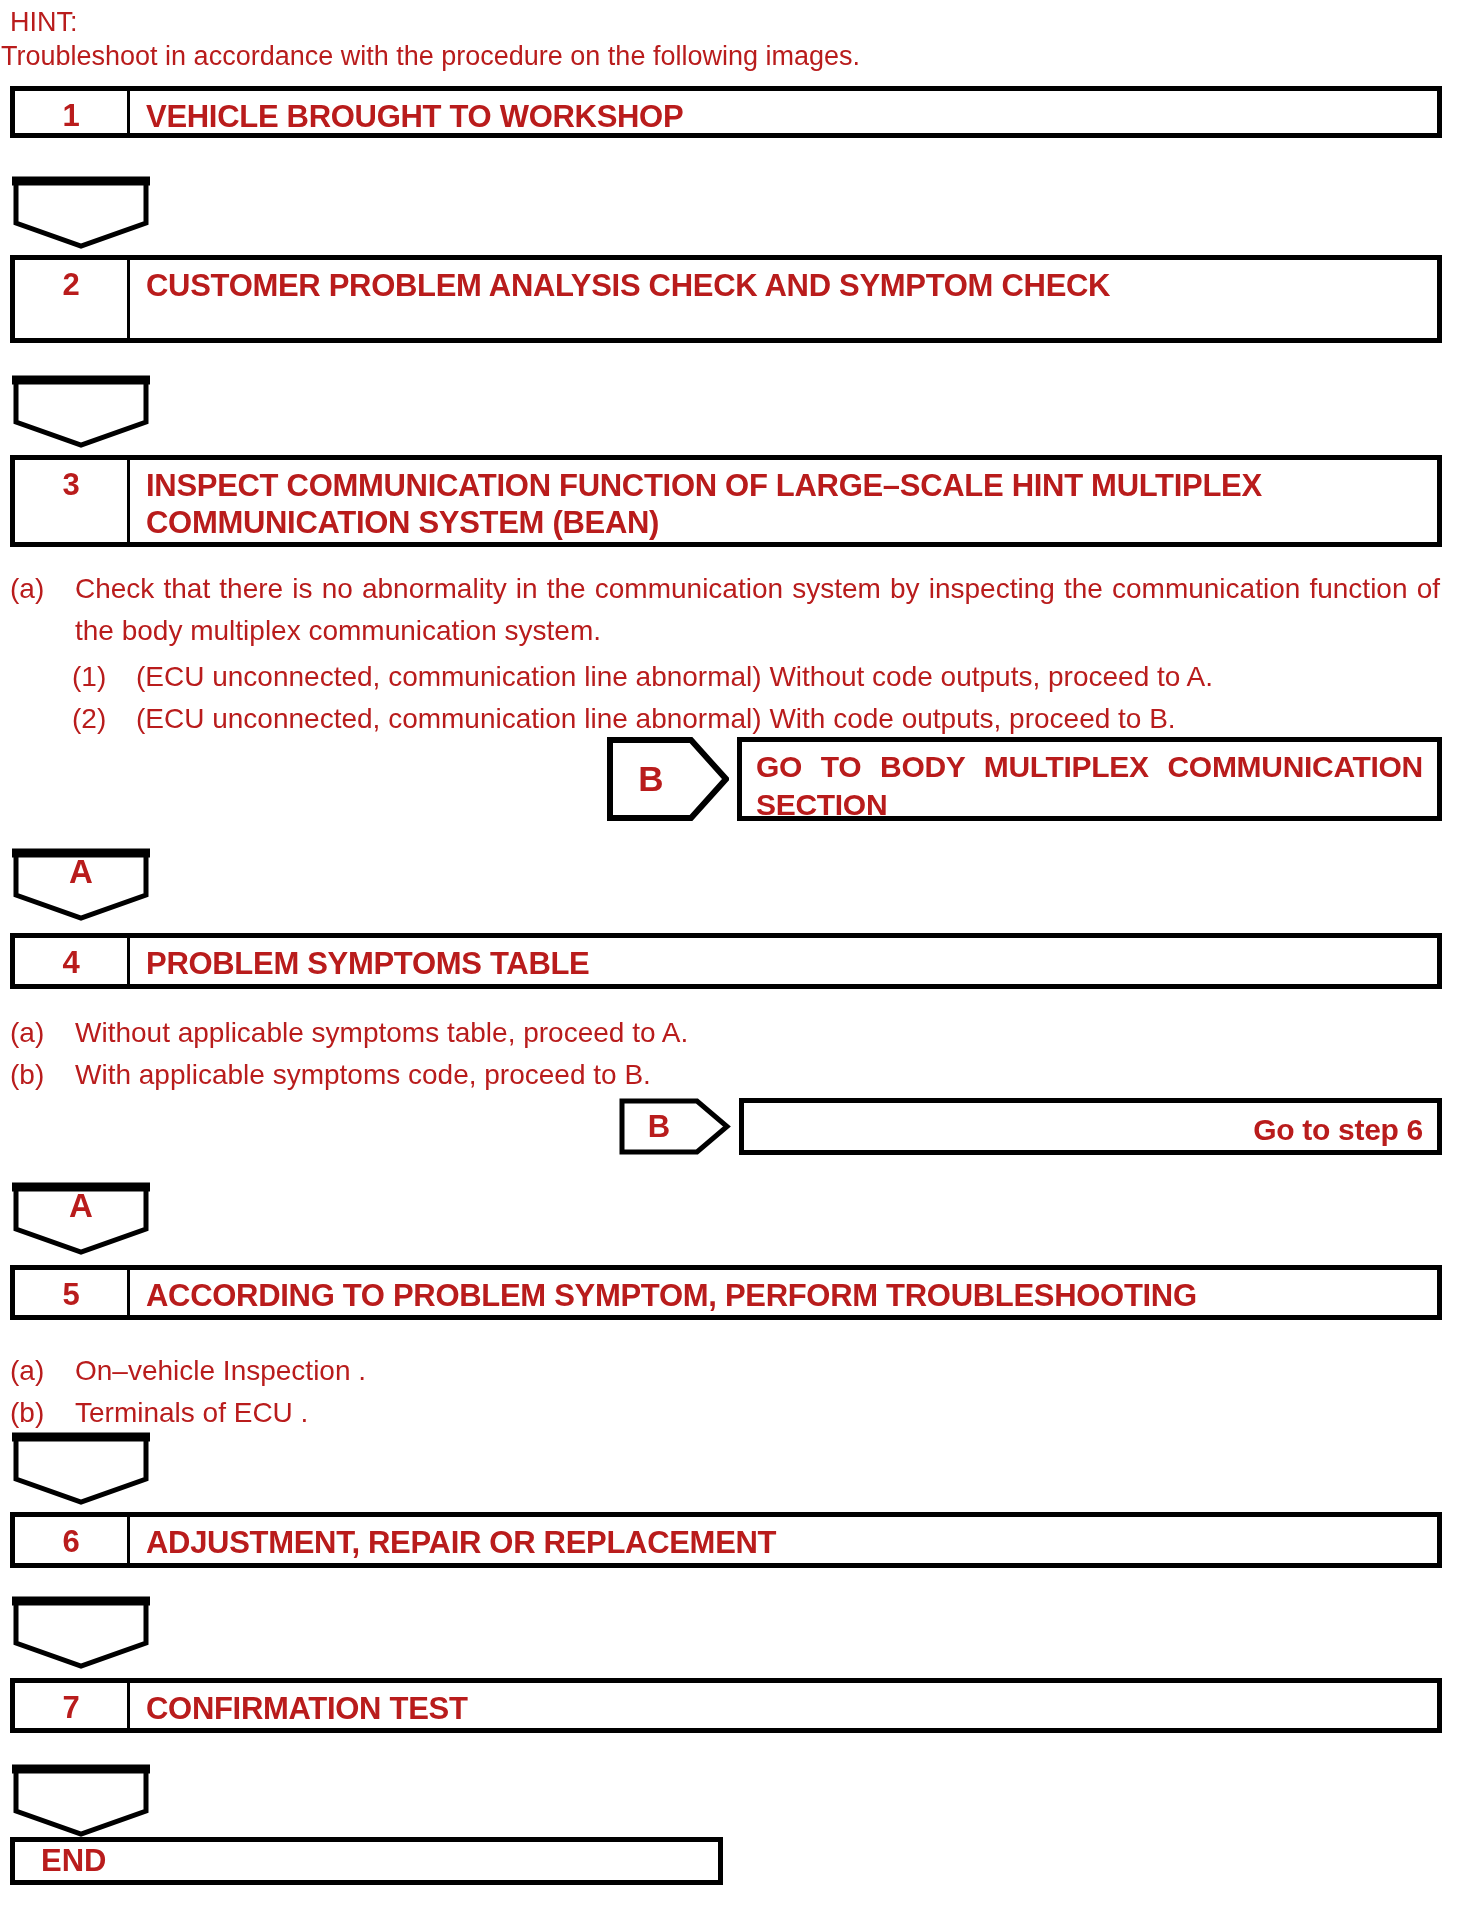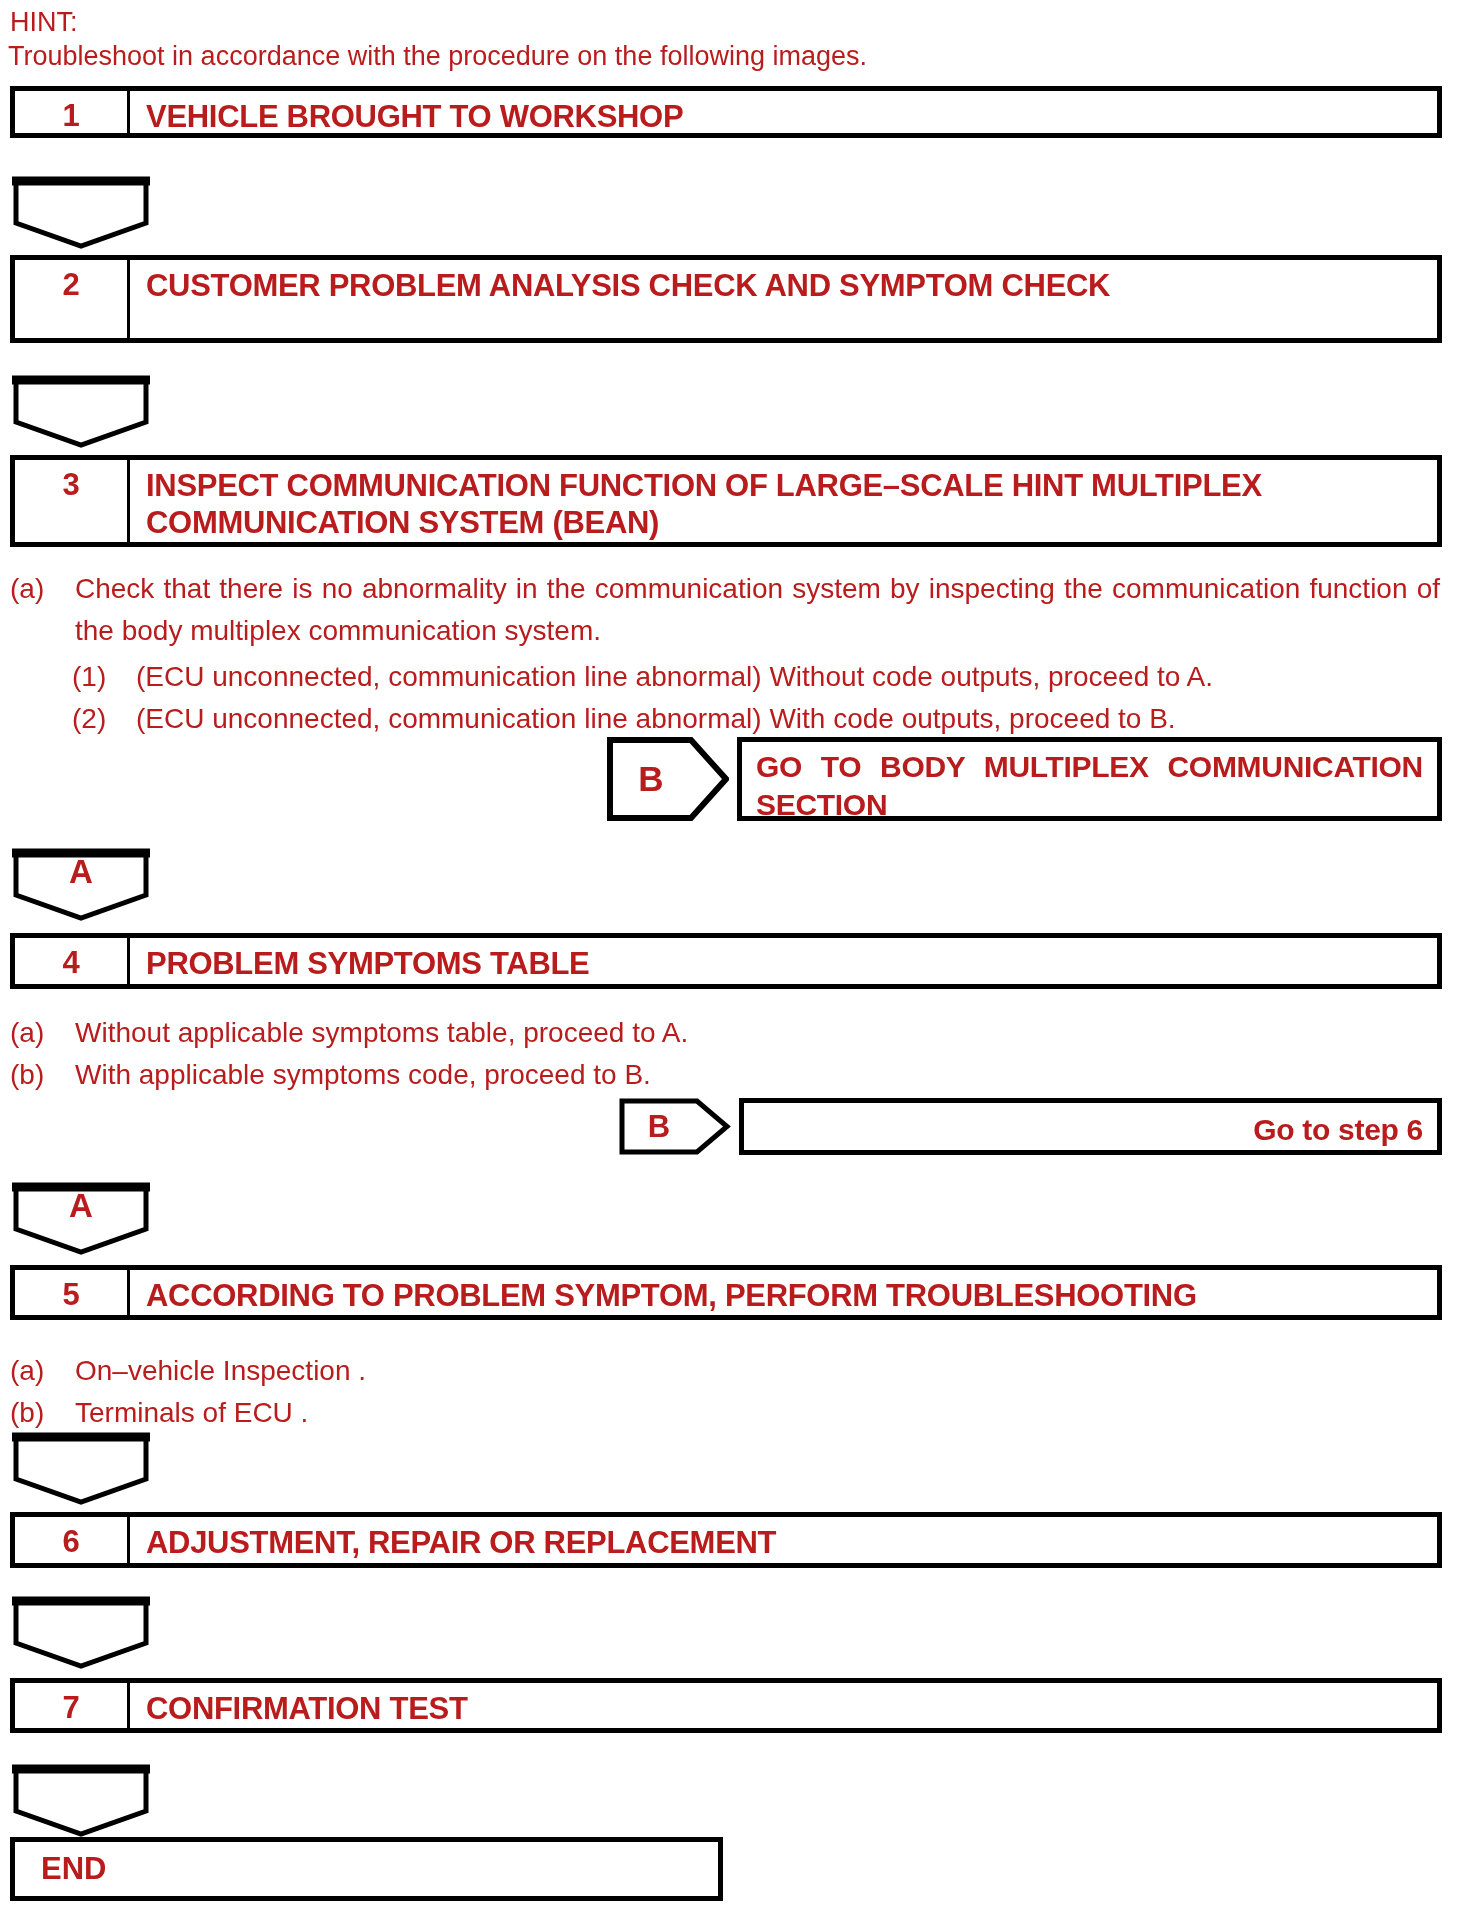--- a/index.html
+++ b/index.html
@@ -9,21 +9,21 @@
     height:1910px;
     background:#fff;
     color:#b91c1c;
     font-family:"Liberation Sans","DejaVu Sans",sans-serif;
     overflow:hidden;
   }
   .abs{position:absolute;}
   
   .t{font-size:27px;line-height:32px;white-space:nowrap;}
   #hintLabel{top:6px;left:10px;}
-  #hintText{top:40px;left:8px;}
+  #hintText{top:40px;left:1px;}
   
   .step{
     left:10px;width:1432px;
     border:5px solid #000;
     box-sizing:border-box;
     display:flex;align-items:stretch;
     background:#fff;
   }
   .step .num{
     width:112px;flex:none;
@@ -91,21 +91,21 @@
   .bbox{
     border:5px solid #000;box-sizing:border-box;background:#fff;
     font-weight:bold;font-size:30px;line-height:1.25;
     letter-spacing:-0.3px;
     padding:6px 14px 0 14px;
   }
   .bbox.big{width:705px;height:84px;text-align:justify;}
   .bbox.sml{width:703px;height:57px;padding-top:8px;text-align:right;}
   
   #endbox{
-    top:1837px;left:10px;width:713px;height:64px;
+    top:1837px;left:10px;width:713px;height:48px;
     border:5px solid #000;box-sizing:border-box;
     display:flex;align-items:center;
     padding-left:26px;
     font-weight:bold;font-size:31px;
   }
 </style>
 </head>
 <body>
 
 <div class="page">

